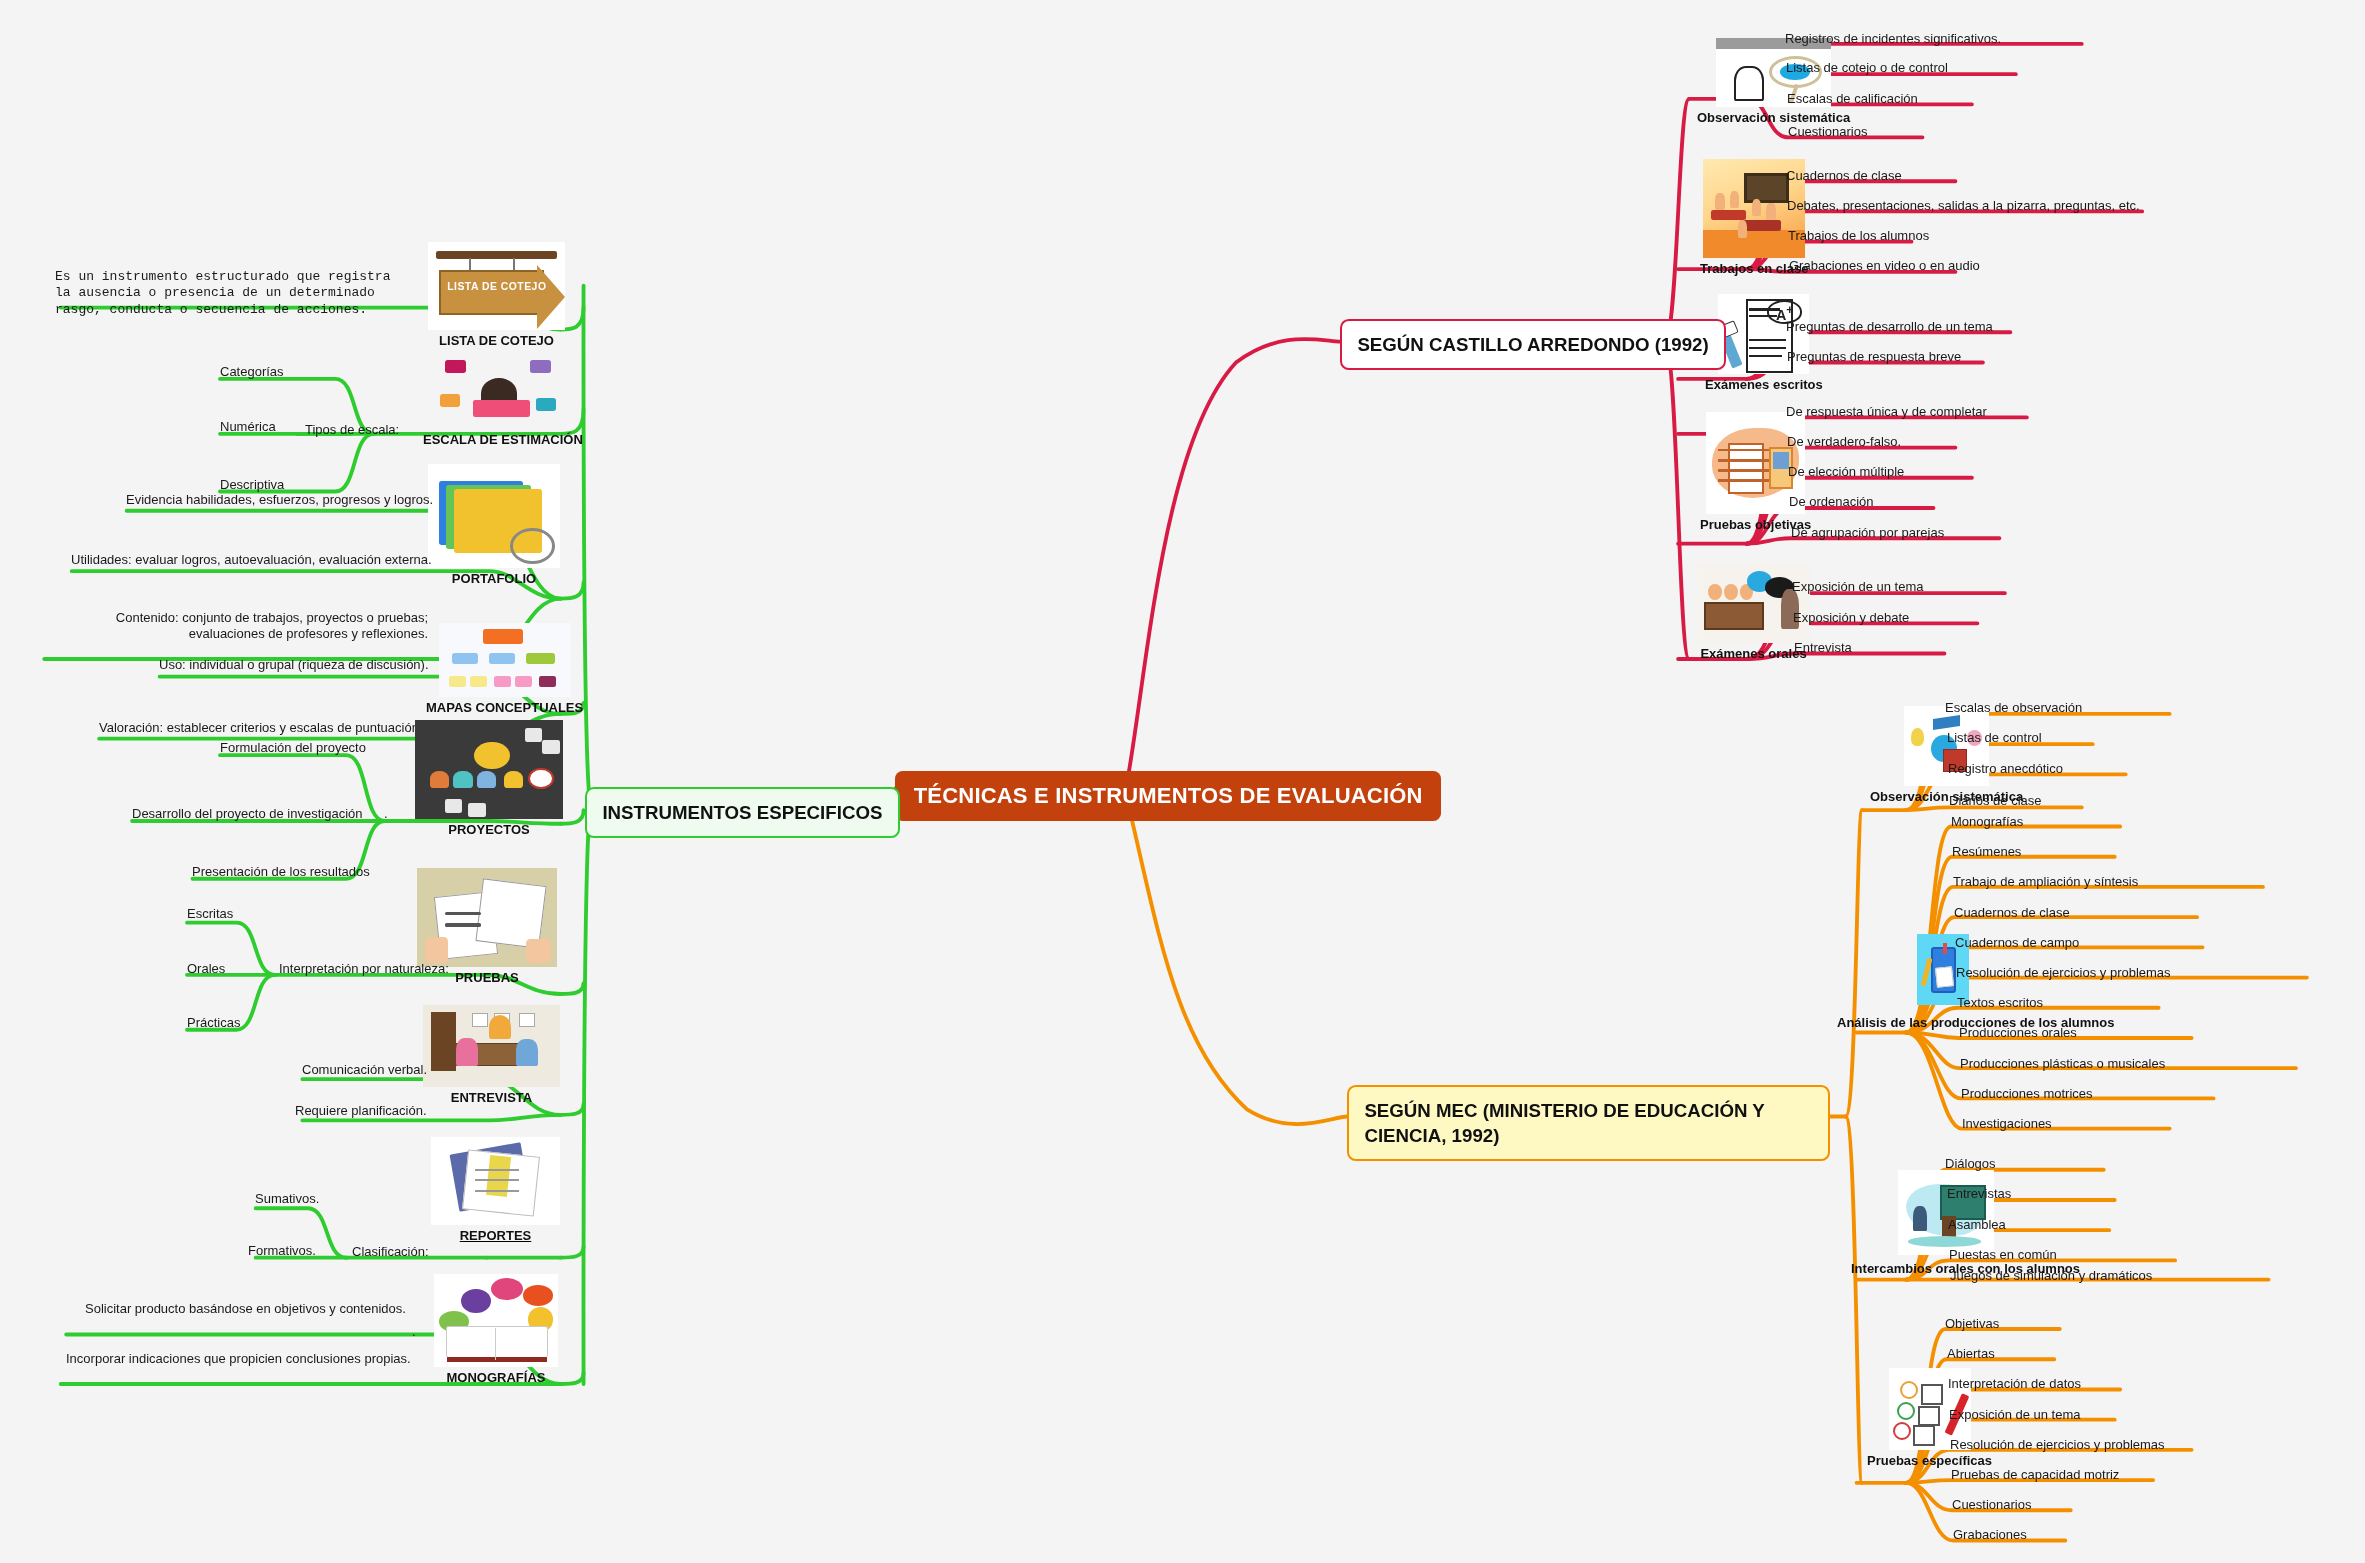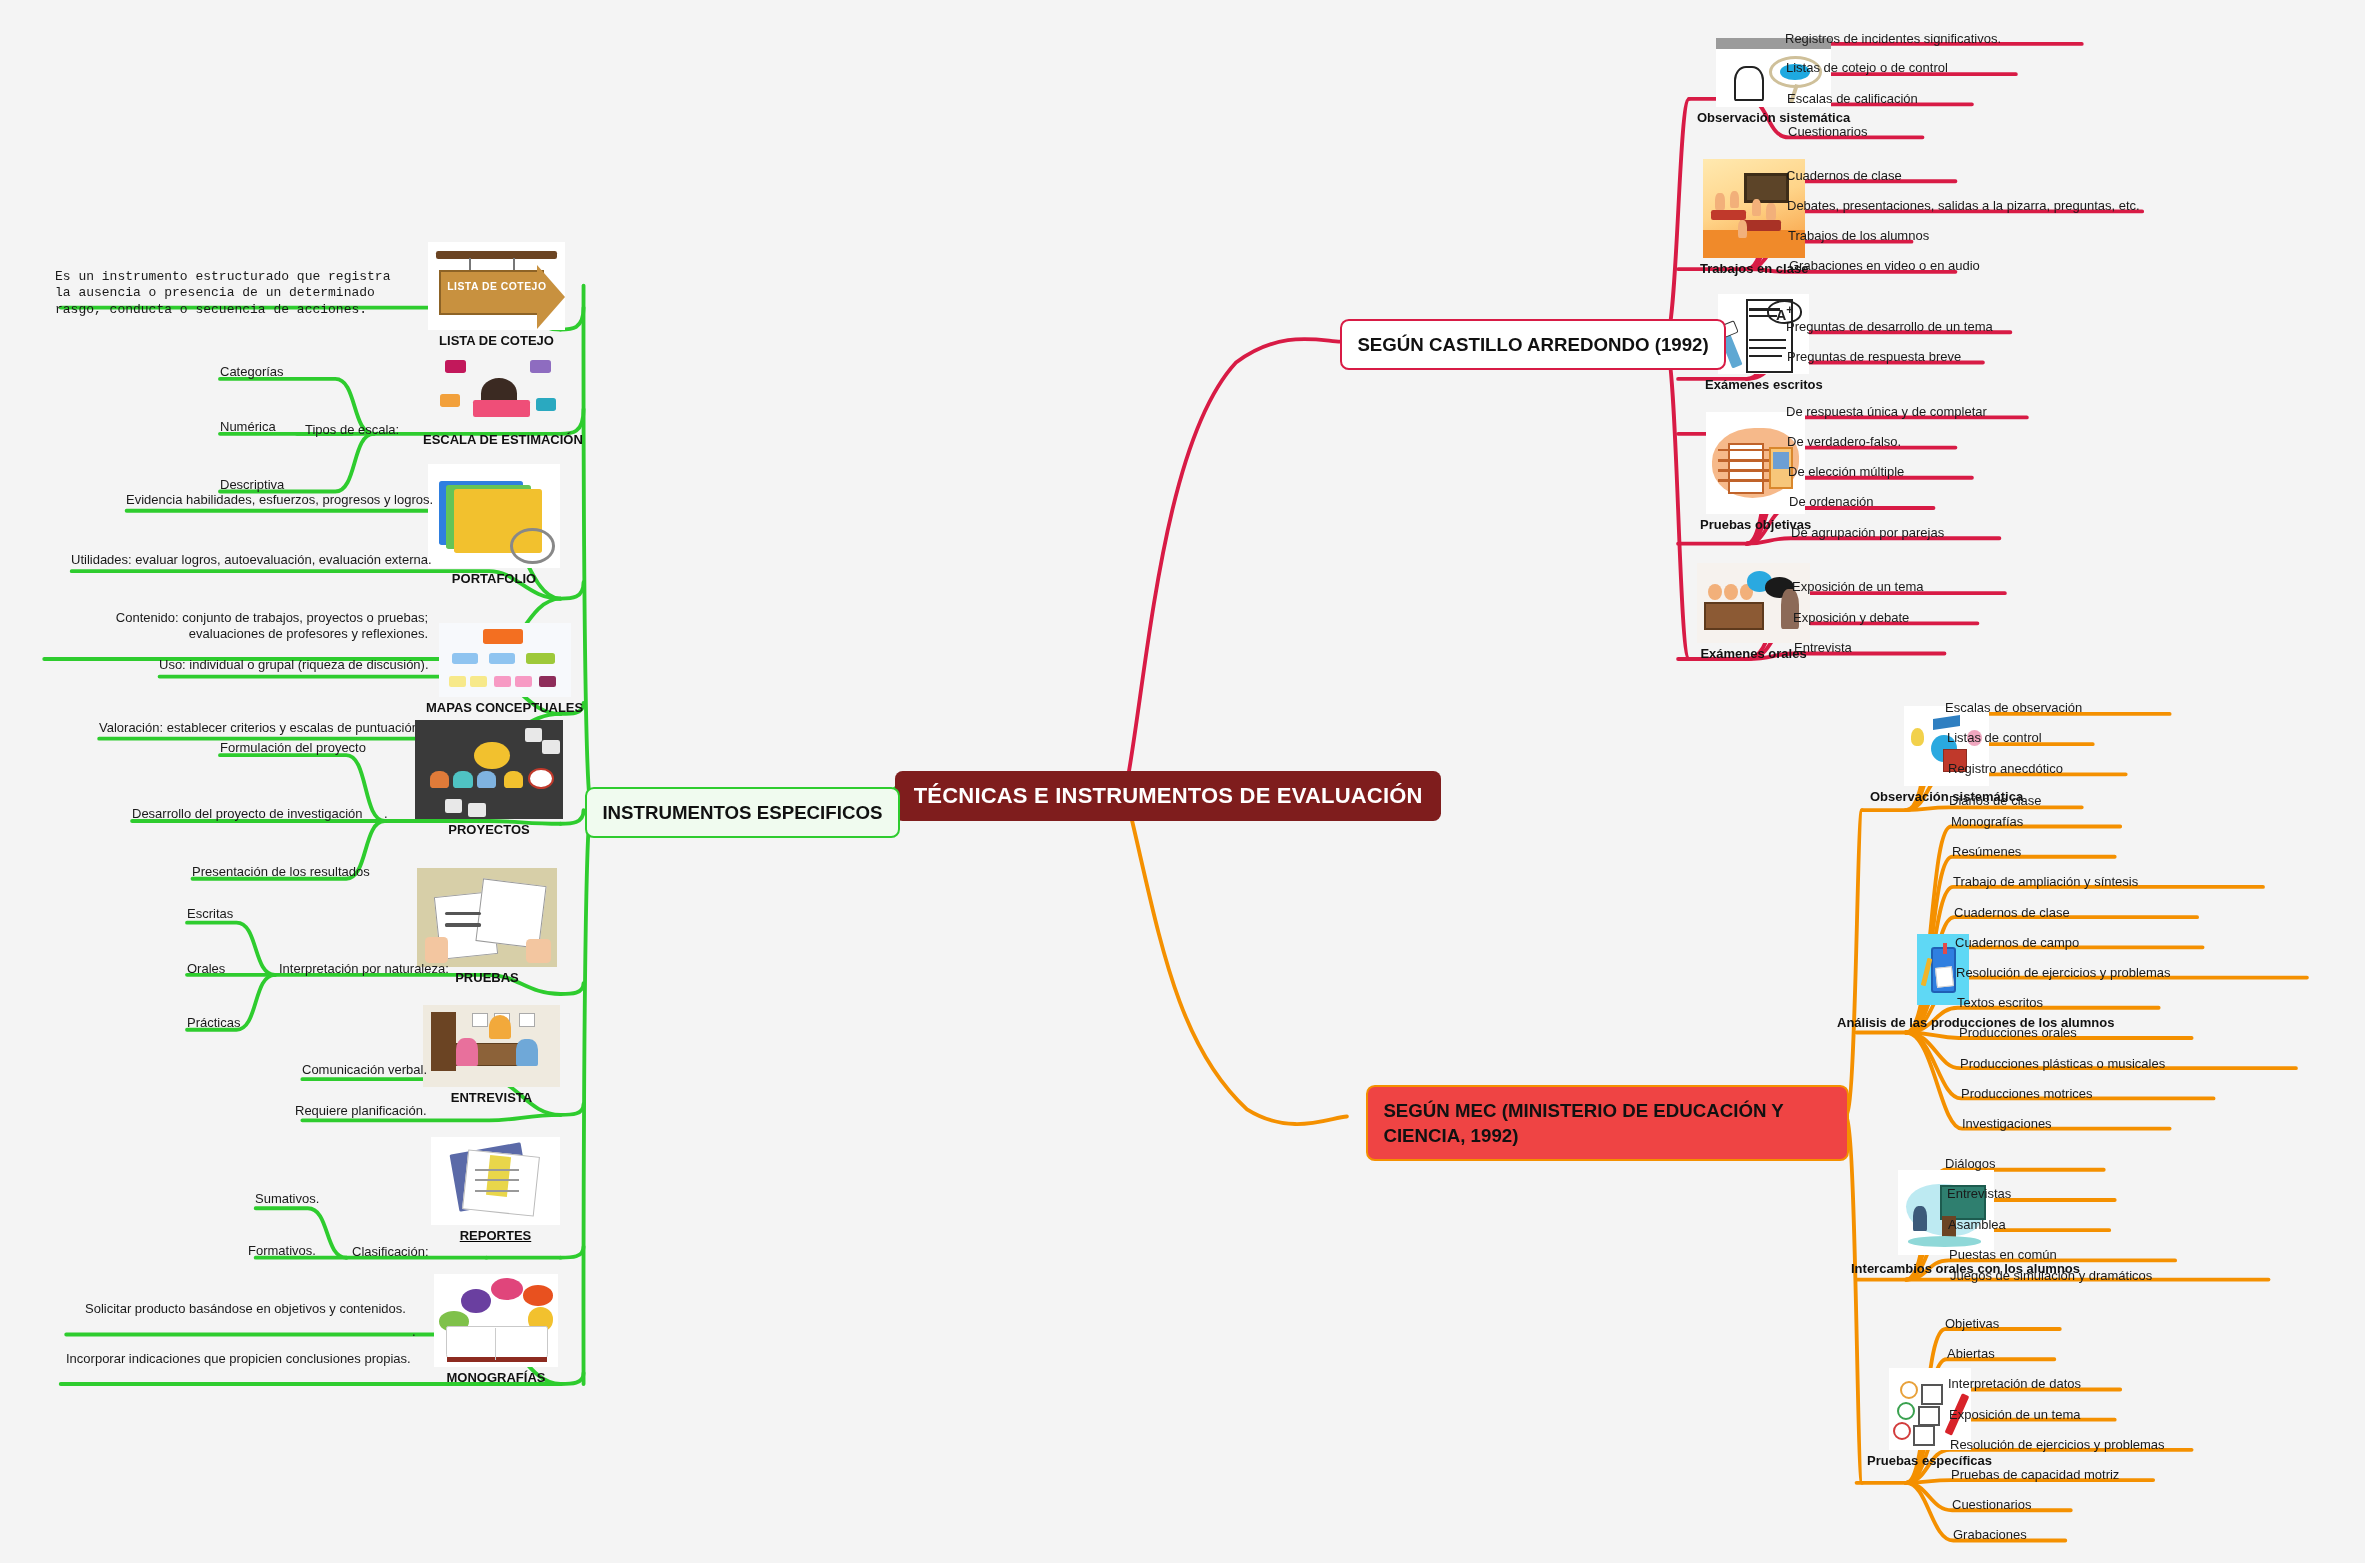--- a/index.html
+++ b/index.html
@@ -9,21 +9,21 @@
     font-family:"Liberation Sans", sans-serif;
     overflow:hidden;
     position:relative;
   }
   #canvas{position:absolute;inset:0;}
   svg.wires{position:absolute;left:0;top:0;width:2366px;height:1563px;pointer-events:none;}
 
   
   .root-node{
     position:absolute;
-    background:#7f1d1d;color:#fff;
+    background:#c2410c;color:#fff;
     border-radius:7.7px;
     font-weight:bold;font-size:22px;
     letter-spacing:0.2px;
     padding:12px 18.7px;
     white-space:nowrap;
     z-index:6;
   }
 
   
   .branch-node{
@@ -31,21 +31,21 @@
     border-radius:8.8px;
     font-weight:bold;
     font-size:18.7px;
     padding:11px 15.4px;
     z-index:6;
     box-sizing:border-box;
     line-height:1.35;
   }
   .branch-green{background:#f0fbef;border:2.7px solid #2ecc2e;color:#111;}
   .branch-red{background:#ffffff;border:2.7px solid #d81b45;color:#111;}
-  .branch-orange{background:#ef4444;border:2.7px solid #f49000;color:#111;margin-left:19px;}
+  .branch-orange{background:#fef9c3;border:2.7px solid #f49000;color:#111;}
 
   
   .topic{position:absolute;z-index:5;display:flex;flex-direction:column;align-items:center;}
   .topic .thumb{
     border:0;background:#fff;overflow:hidden;position:relative;
     display:flex;align-items:center;justify-content:center;
   }
   .topic .cap{
     font-weight:bold;font-size:13px;color:#111;margin-top:3.3px;white-space:nowrap;
   }

